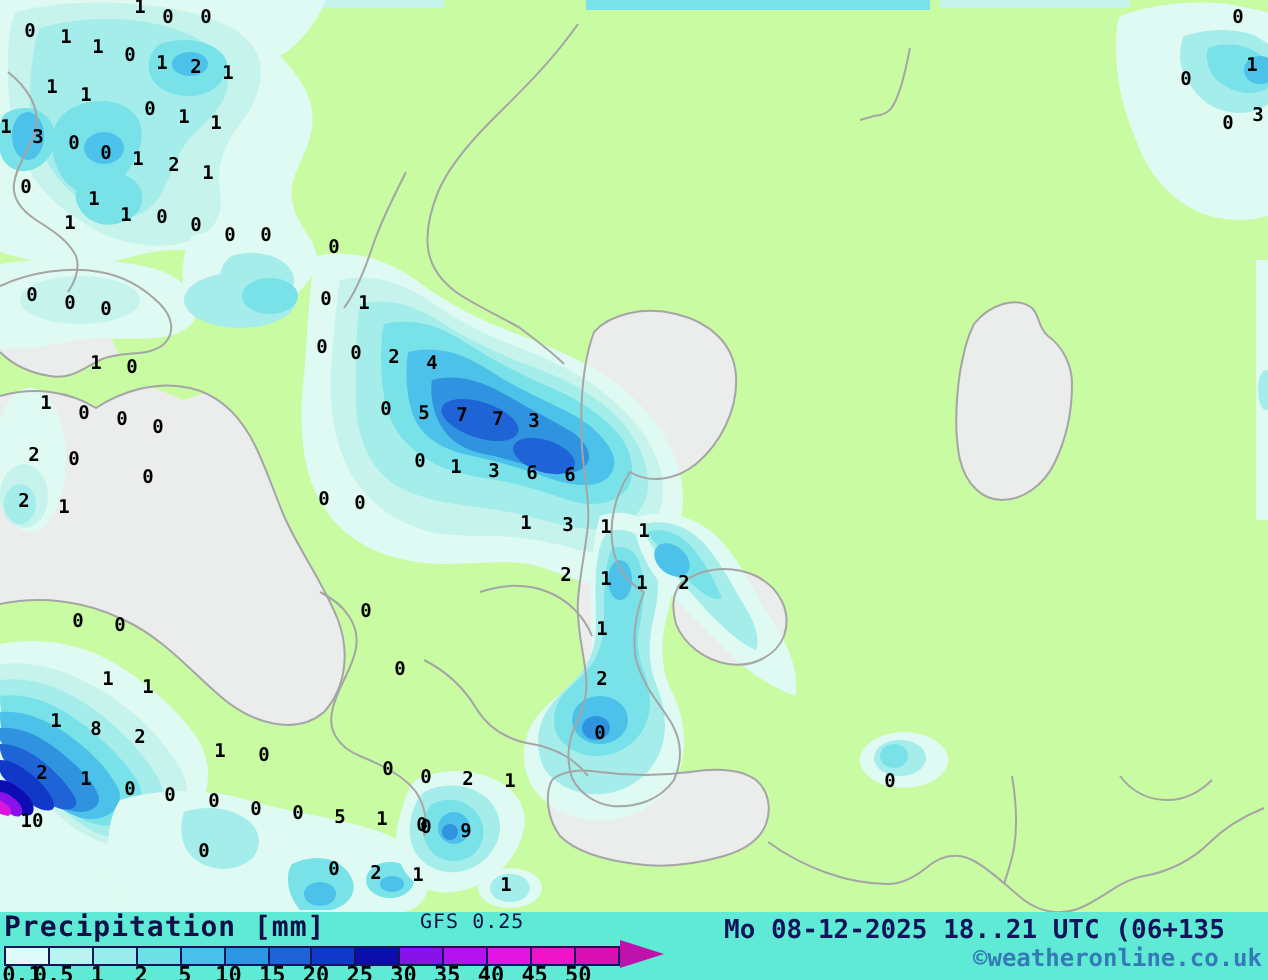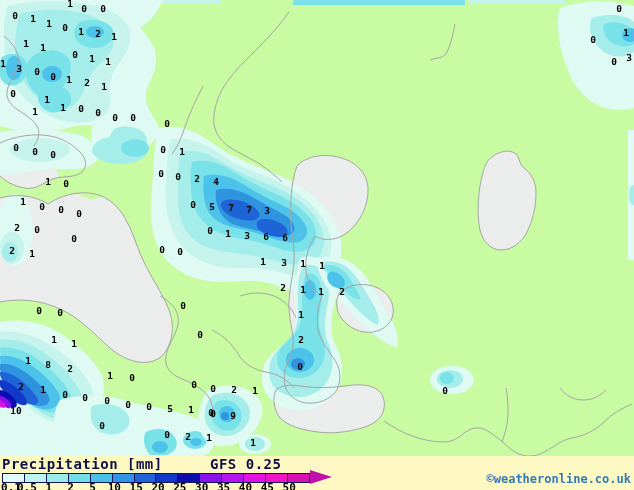--- a/index.html
+++ b/index.html
@@ -1,23 +1,23 @@
 <!DOCTYPE html>
 <html><head>
 <meta charset="utf-8">
 <style>
   html,body{margin:0;padding:0;background:#fff;}
   #app{position:relative;width:634px;height:490px;overflow:hidden;
        font-family:"DejaVu Sans Mono","Liberation Mono",monospace;background:#fff;}
   .map{position:absolute;left:0;top:0;width:634px;height:456px;}
   .map svg{display:block}
   
-  .legend{position:absolute;left:0;top:456px;width:634px;height:34px;background:#fef9c3;}
+  .legend{position:absolute;left:0;top:456px;width:634px;height:34px;background:#5eead4;}
   .legend-title{position:absolute;left:2px;top:0px;font-size:14px;font-weight:bold;letter-spacing:.5px;}
-  .legend-model{position:absolute;left:210px;top:0px;font-size:14px;font-weight:bold;letter-spacing:.5px;}
+  .legend-model{position:absolute;left:210px;top:0px;font-size:10px;font-weight:normal;letter-spacing:.5px;}
   .scalebar{position:absolute;left:2px;top:17px;height:8px;width:306px;display:flex;
             border:1px solid #15155a;box-sizing:content-box;}
   .scalebar .cell{flex:1 1 auto;border-right:1px solid #15155a;}
   .scalebar .cell:last-child{border-right:none;}
   .scale-arrow{position:absolute;left:310px;top:14px;width:0;height:0;
                border-top:7px solid transparent;border-bottom:7px solid transparent;
                border-left:22px solid #bf12ad;}
   .scale-labels{position:absolute;left:0;top:25px;width:340px;height:9px;}
   .scale-labels span{position:absolute;top:0;transform:translateX(-50%);
                      font-size:11px;font-weight:bold;color:#000;}
@@ -299,15 +299,16 @@
         <span style="left: 114.3px;">10</span>
         <span style="left: 136.16px;">15</span>
         <span style="left: 158.02px;">20</span>
         <span style="left: 179.88px;">25</span>
         <span style="left: 201.74px;">30</span>
         <span style="left: 223.6px;">35</span>
         <span style="left: 245.46px;">40</span>
         <span style="left: 267.32px;">45</span>
         <span style="left: 289.18px;">50</span>
       </div>
+    <span class="stamp" style="color: rgb(20, 20, 90);">Mo 08-12-2025 18..21 UTC (06+135</span>
     <span class="copyright" style="color: rgb(53, 121, 184); margin-left: 48px;">©weatheronline.co.uk</span>
   </div>
 </div>
 
 </body></html>

